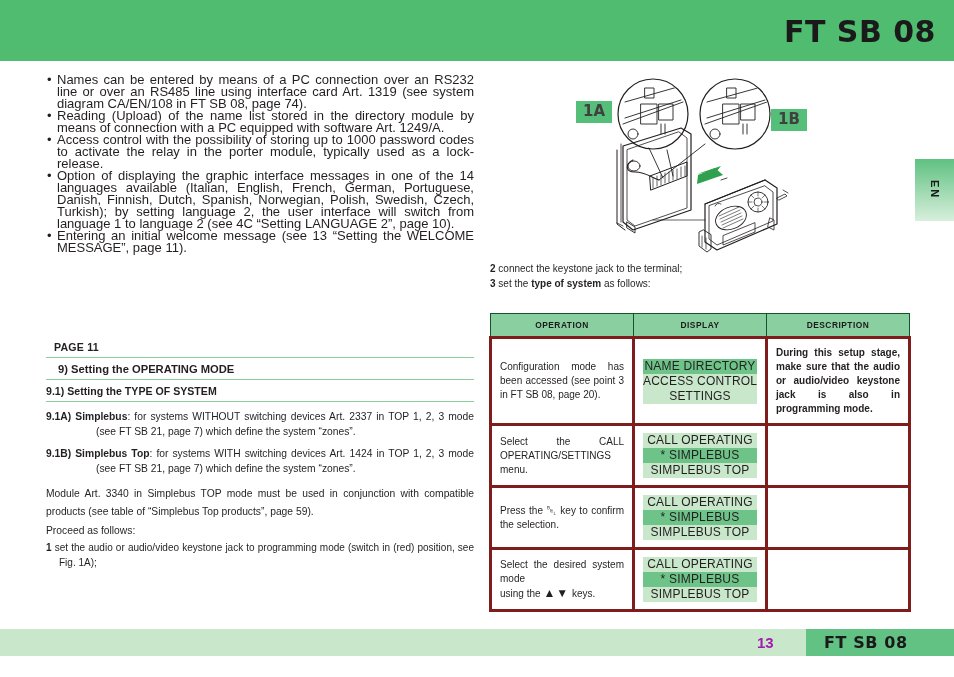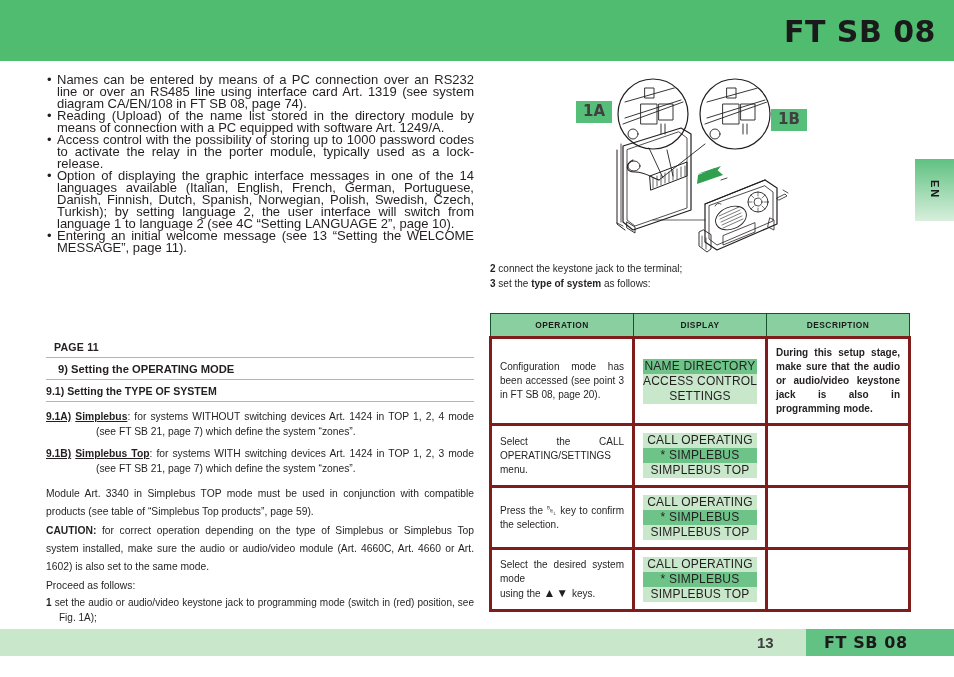--- a/index.html
+++ b/index.html
@@ -109,21 +109,21 @@
     font-weight: bold;
   }
   .item-para {
     font-size: 10.3px;
     line-height: 14.6px;
     text-align: justify;
     padding-left: 50px;
     text-indent: -50px;
     margin-top: 8px;
   }
-  .item-para b { font-weight: bold; text-decoration: underline; }
+  .item-para b { font-weight: bold; }
   .body-para {
     font-size: 10.3px;
     line-height: 18px;
     text-align: justify;
     margin-top: 9px;
   }
   .body-para.tight { margin-top: 1px; }
   .step-para {
     font-size: 10px;
     line-height: 14.5px;
@@ -238,21 +238,21 @@
     width: 148px;
     height: 27px;
     background: #62C283;
   }
   .footer-page {
     position: absolute;
     left: 757px;
     top: 634px;
     font-size: 15px;
     font-weight: bold;
-    color: #404040;
+    color: #a21caf;
   }
   .footer-title {
     position: absolute;
     left: 824px;
     top: 633px;
     font-size: 16px;
     font-weight: bold;
     letter-spacing: 0.6px;
     color: #1a1a1a;
     font-family: "DejaVu Sans", sans-serif;
@@ -281,33 +281,30 @@
 <div class="page-section">
   <div class="page-label">PAGE 11</div>
   <hr class="hr-green">
   <div class="sec-head">9) Setting the OPERATING MODE</div>
   <hr class="hr-green">
   <div class="sub-head">9.1) Setting the TYPE OF SYSTEM</div>
   <hr class="hr-green">
 
   <div class="item-para">
     <b>9.1A)</b>
-    <b>Simplebus</b><span>: for systems WITHOUT switching devices Art. 1424 in TOP 1, 2, 4 mode (see FT SB 21, page 7) which define the system “zones”.</span>
+    <b>Simplebus</b><span>: for systems WITHOUT switching devices Art. 2337 in TOP 1, 2, 3 mode (see FT SB 21, page 7) which define the system “zones”.</span>
   </div>
 
   <div class="item-para">
     <b>9.1B)</b>
     <b>Simplebus Top</b><span>: for systems WITH switching devices Art. 1424 in TOP 1, 2, 3 mode (see FT SB 21, page 7) which define the system “zones”.</span>
   </div>
 
   <div class="body-para">Module Art. 3340 in Simplebus TOP mode must be used in conjunction with compatible products (see table of “Simplebus Top products”, page 59).</div>
 
-  <div class="body-para tight">
-    <b>CAUTION:</b><span> for correct operation depending on the type of Simplebus or Simplebus Top system installed, make sure the audio or audio/video module (Art. 4660C, Art. 4660 or Art. 1602) is also set to the same mode.</span>
-  </div>
 
   <div class="body-para tight">Proceed as follows:</div>
 
   <div class="step-para">
     <b>1</b><span> set the audio or audio/video keystone jack to programming mode (switch in (red) position, see Fig. 1A);</span>
   </div>
 </div>
 
 <div class="figure-wrap">
   <svg width="300" height="190" viewBox="0 0 300 190">

